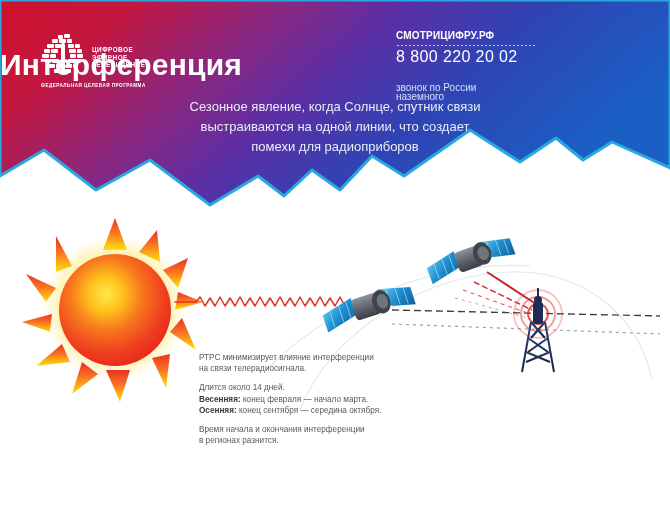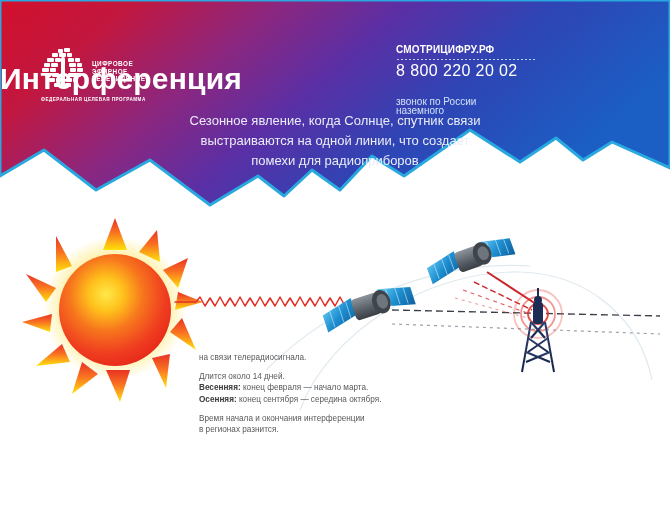--- a/index.html
+++ b/index.html
@@ -9,21 +9,21 @@
     font-family:"Liberation Sans","DejaVu Sans",sans-serif;
     background:#fff;
   }
 
   
   #header-banner{
     position:absolute;left:0;top:0;width:670px;height:215px;
   }
   #header-banner .band-svg{position:absolute;left:0;top:0;}
 
-  #banner-content{position:absolute;left:0;top:14px;width:553px;height:200px;}
+  #banner-content{position:absolute;left:0;top:0;width:553px;height:200px;}
 
   
   #logo-block{position:absolute;left:38px;top:33px;width:160px;height:62px;}
   #logo-mark{position:absolute;left:0;top:0;width:50px;height:48px;}
   #logo-text{
     position:absolute;left:54px;top:13px;color:#ffffff;
     font-size:6.4px;line-height:7.6px;font-weight:bold;letter-spacing:.45px;
   }
   #logo-sub{
     position:absolute;left:3px;top:50px;color:#ffffff;
@@ -338,20 +338,21 @@
       </g>
       <rect x="533" y="92" width="10" height="22" rx="3" fill="#1d2c55"></rect>
       <circle cx="538" cy="90" r="4" fill="#1d2c55"></circle>
       <path d="M538,78 L538,88" stroke="#1d2c55" stroke-width="2"></path>
     </g>
   </svg>
 </div>
 
 <div id="info-text">
   <div class="para">
+    <div class="line">РТРС минимизирует влияние интерференции</div>
     <div class="line">на связи телерадиосигнала.</div>
   </div>
   <div class="para">
     <div class="line">Длится около 14 дней.</div>
     <div class="line"><b>Весенняя:</b><span> конец февраля — начало марта.</span></div>
     <div class="line"><b>Осенняя:</b><span> конец сентября — середина октября.</span></div>
   </div>
   <div class="para">
     <div class="line">Время начала и окончания интерференции</div>
     <div class="line">в регионах разнится.</div>

